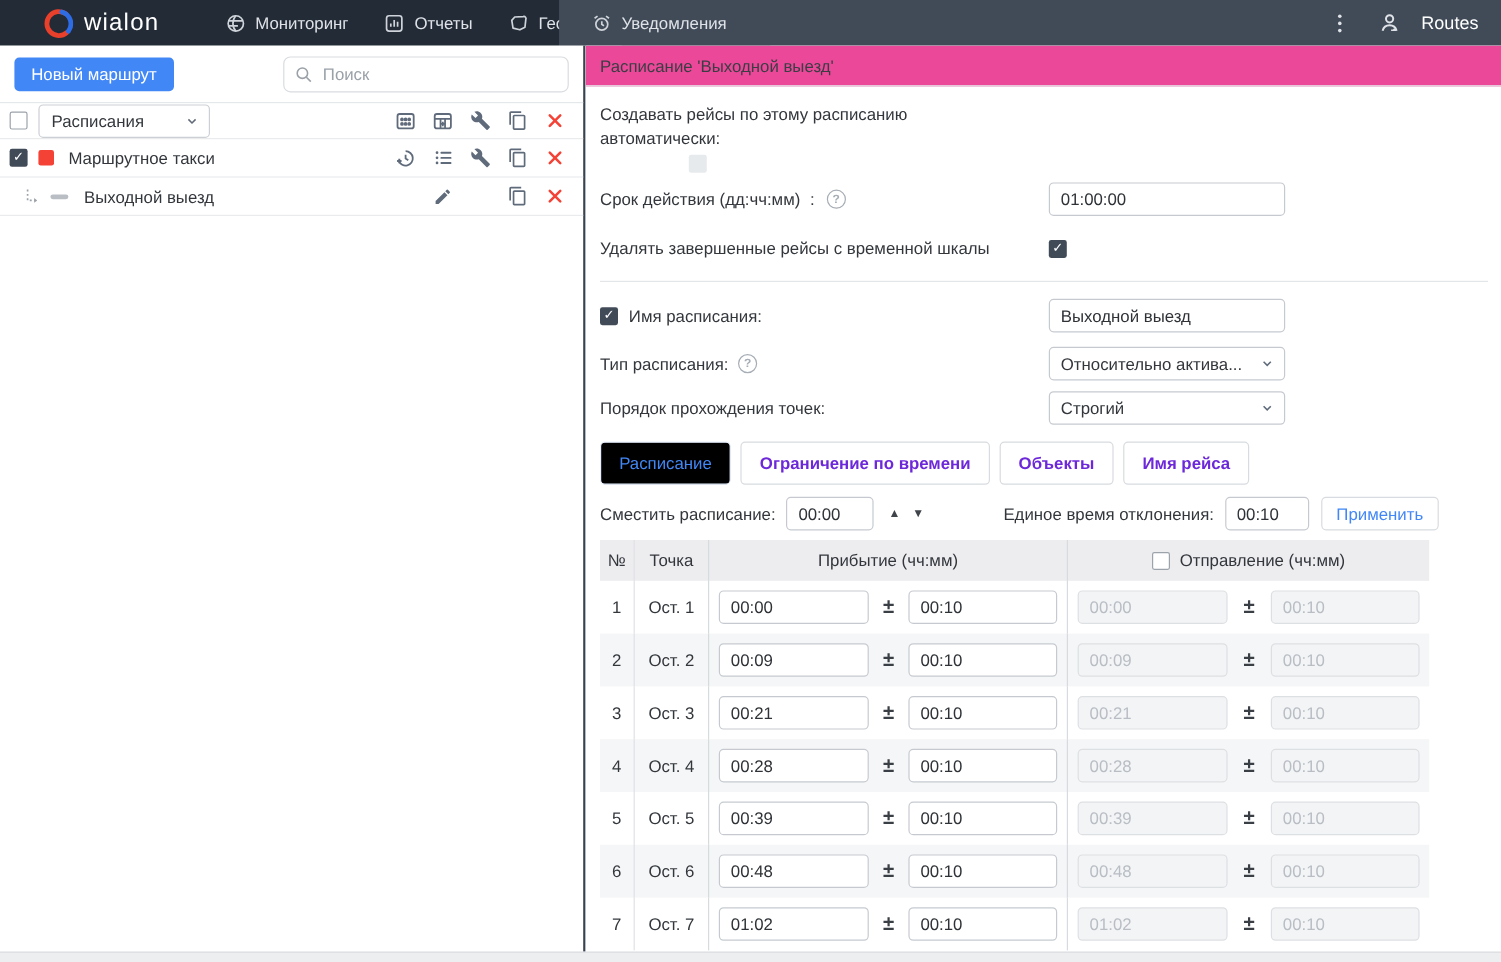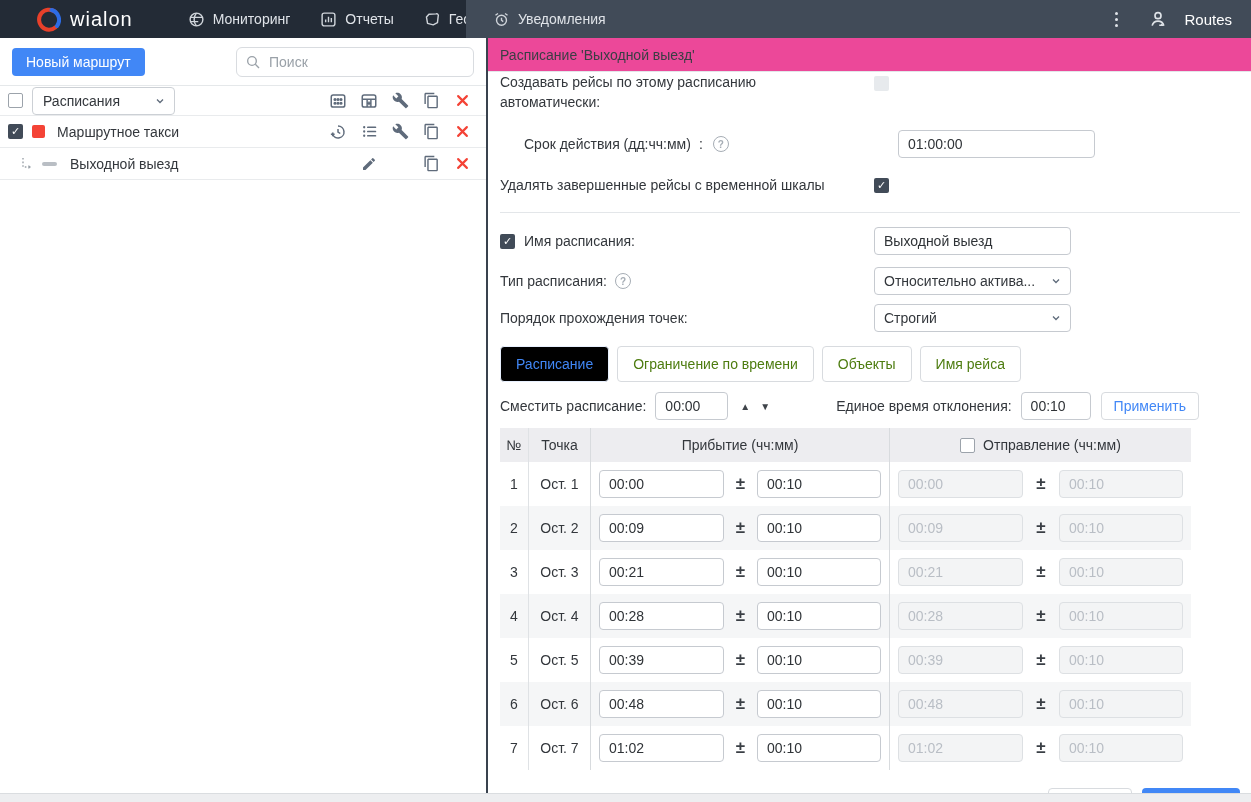--- a/index.html
+++ b/index.html
@@ -51,38 +51,38 @@
   .route-name { margin-left:12px; }
   .sched-indent { width:22px; margin-left:12px; display:flex; align-items:center; }
   .sched-dash { width:15px; height:4px; border-radius:2px; background:#b9bec4; margin-right:13px; }
 
   
   .rp-title { height:34px; background:#ec4899; line-height:34px; padding:0 12px; color:#3a3e44; border-bottom:1px solid #e3e6e9; }
   .rp-body { padding:0 11px 0 12px; }
   .form-row { display:flex; align-items:center; }
   .form-label { width:374px; flex-shrink:0; display:flex; align-items:center; gap:8px; }
   .form-ctrl { width:197px; display:flex; align-items:center; }
-  .row-auto { min-height:50px; align-items:flex-start; }
+  .row-auto { margin-top:13px; min-height:50px; align-items:flex-start;flex-direction:column; }
   .row-auto .form-label { width:300px; line-height:20px; }
   .row-auto .form-ctrl { margin-top:4px; margin-left:74px; }
-  .row-validity { height:44px;margin-left:24px; }
+  .row-validity { height:44px; }
   .row-remove { height:38px; }
   .hr { border-top:1px solid #e3e6e9; margin:8px 0 6px 0; }
   .row-name { height:44px; }
   .row-type, .row-order { height:36px; margin-top:0; }
   .row-type { margin-bottom:1px; }
   .txt-input { width:197px; height:28px; border:1px solid #c6cad0; border-radius:4px; padding:0 9px; font-size:14px; font-family:Liberation Sans, sans-serif; color:#2f3337; outline:none; background:#fff; }
   .select { width:197px; height:28px; border:1px solid #c6cad0; border-radius:4px; display:flex; align-items:center; justify-content:space-between; padding:0 8px 0 9px; cursor:pointer; background:#fff; white-space:nowrap; overflow:hidden; }
   .help { width:16px; height:16px; border:1.5px solid #a6adb5; border-radius:50%; color:#a6adb5; font-size:10px; font-weight:700; display:inline-flex; align-items:center; justify-content:center; flex-shrink:0; }
   .colon-sep { color:#33373c; margin:0 2px 0 0; }
   .lbl-with-cb { display:flex; align-items:center; gap:9px; }
 
   
   .tabs { display:flex; gap:8px; margin-top:10px; }
-  .tab { height:36px; display:flex; align-items:center; padding:0 15px; border:1px solid #d8dbdf; border-radius:4px; background:#fff; font-weight:400; color:#4d7c0f; cursor:pointer; }
+  .tab { height:36px; display:flex; align-items:center; padding:0 15px; border:1px solid #d8dbdf; border-radius:4px; background:#fff; font-weight:700; color:#6d28d9; cursor:pointer; }
   .tab.active { background:#000000; border-color:#e8f0fe; color:#4187f6; font-weight:400; }
 
   
   .shift-row { display:flex; align-items:center; margin-top:10px; height:28px; }
   .small-input { height:28px; border:1px solid #c6cad0; border-radius:4px; padding:0 9px; font-size:14px; font-family:inherit; color:#2f3337; outline:none; }
   .shift-input { width:73px; margin-left:9px; }
   .spin { display:flex; align-items:center; gap:10px; margin-left:12px; color:#3f444a; font-size:10px; }
   .spin span { cursor:pointer; }
   .dev-label { margin-left:66px; }
   .dev-input { width:70px; margin-left:9px; }

